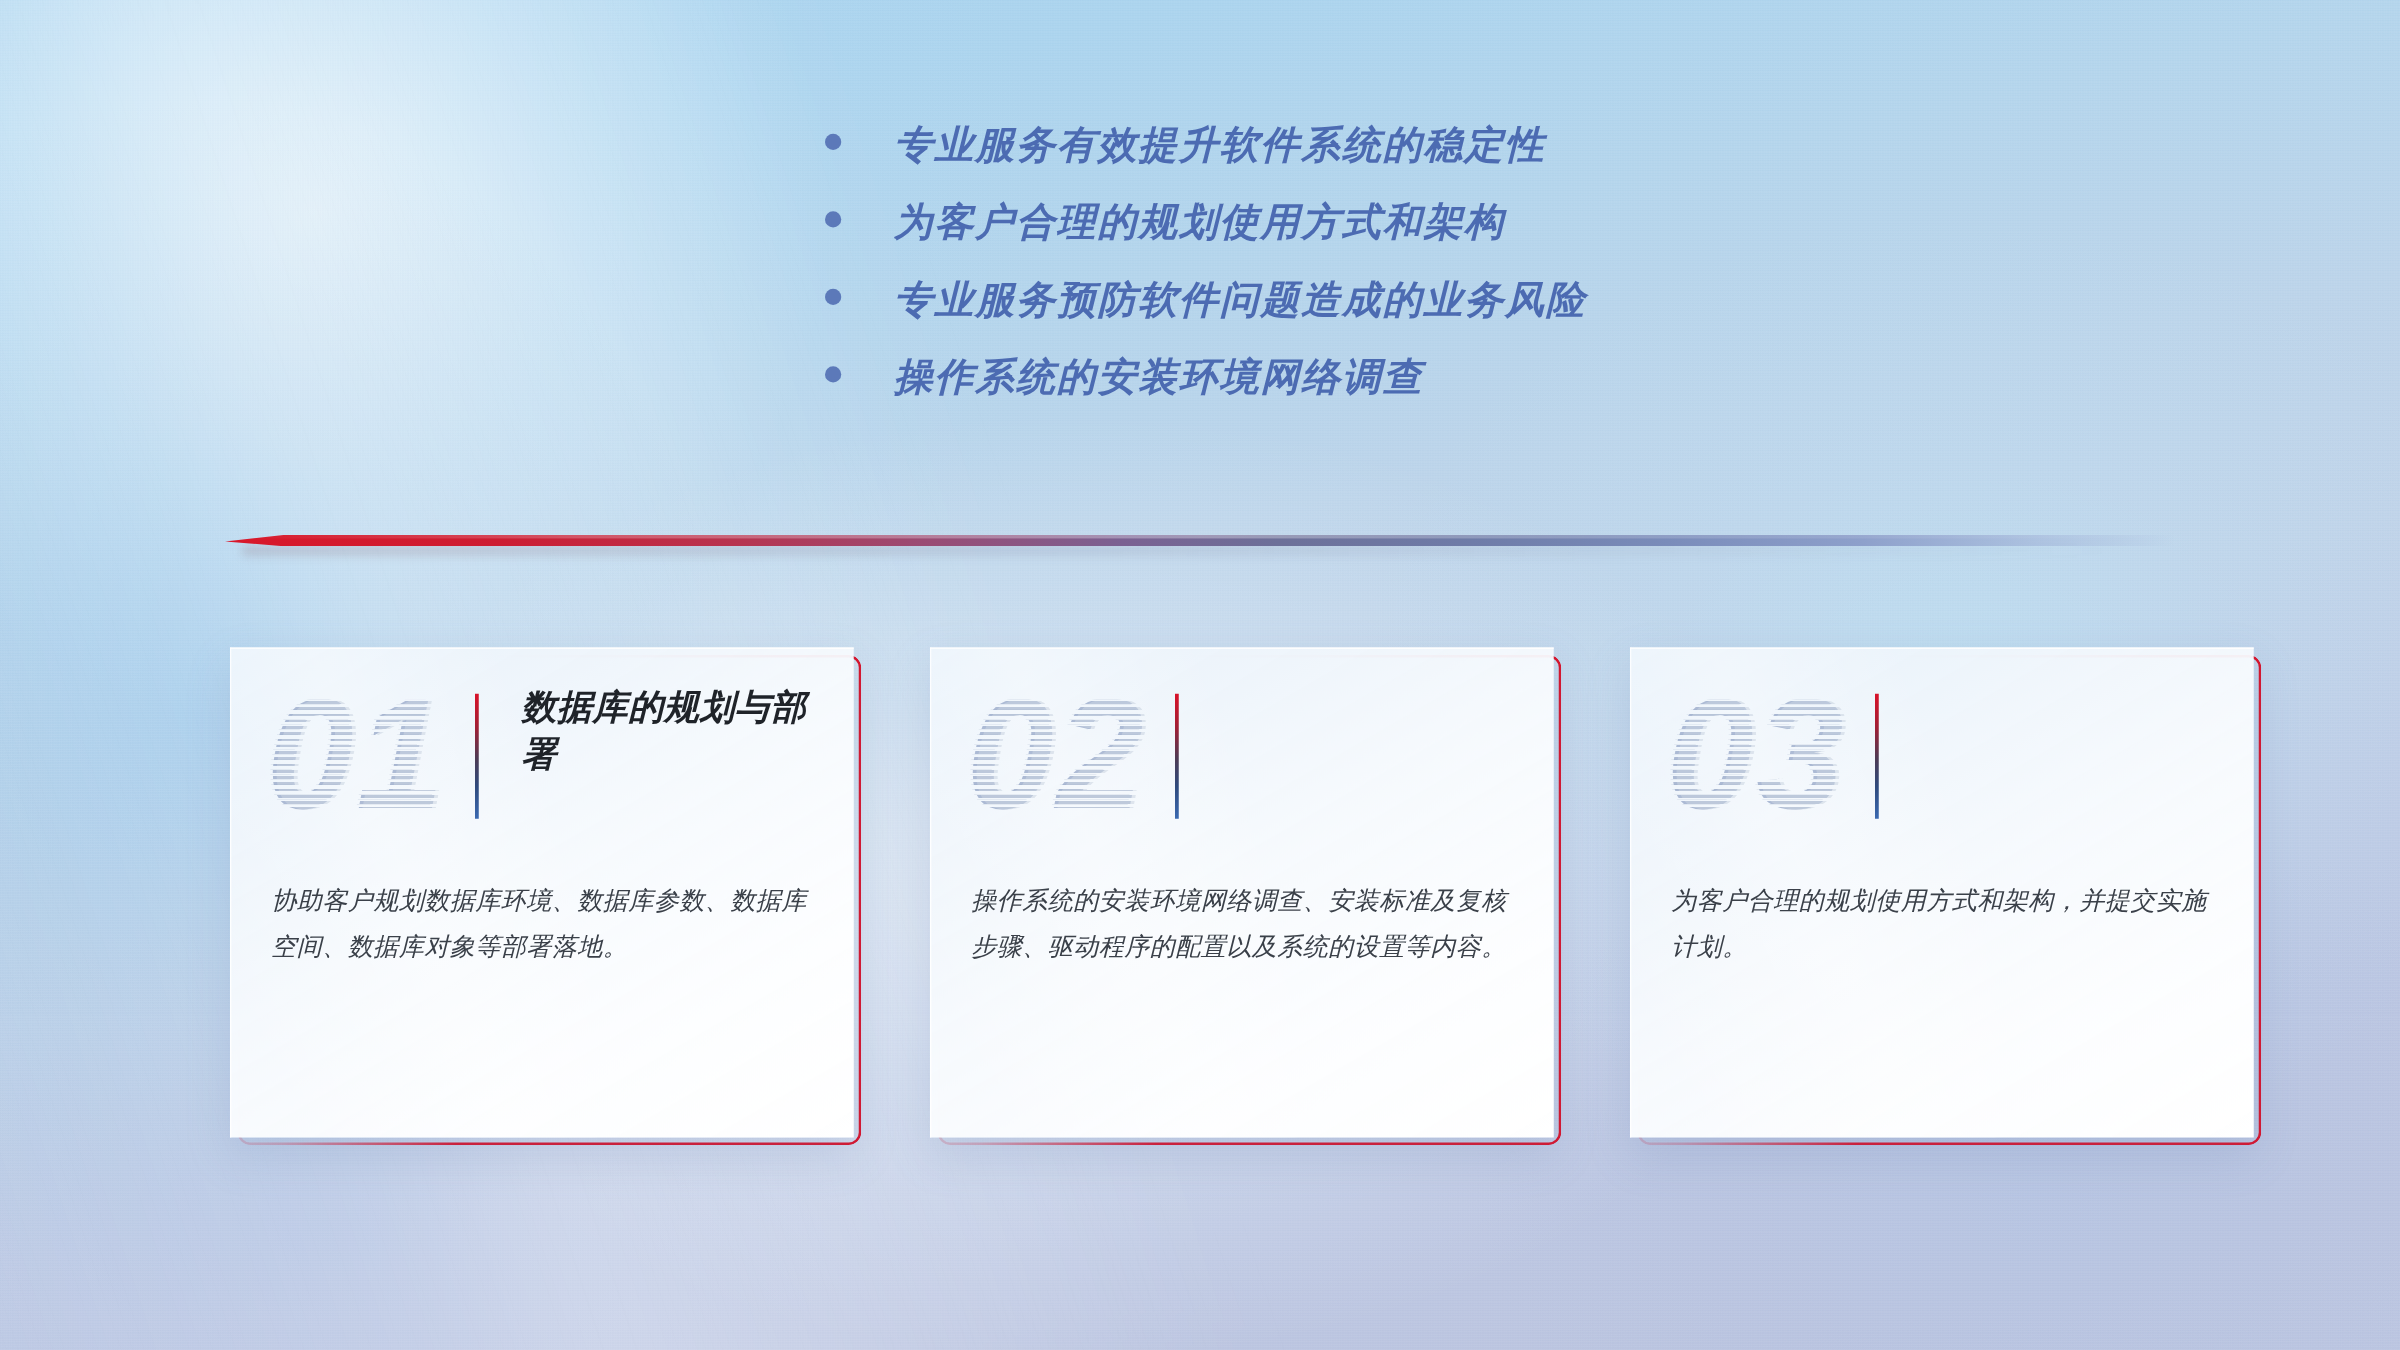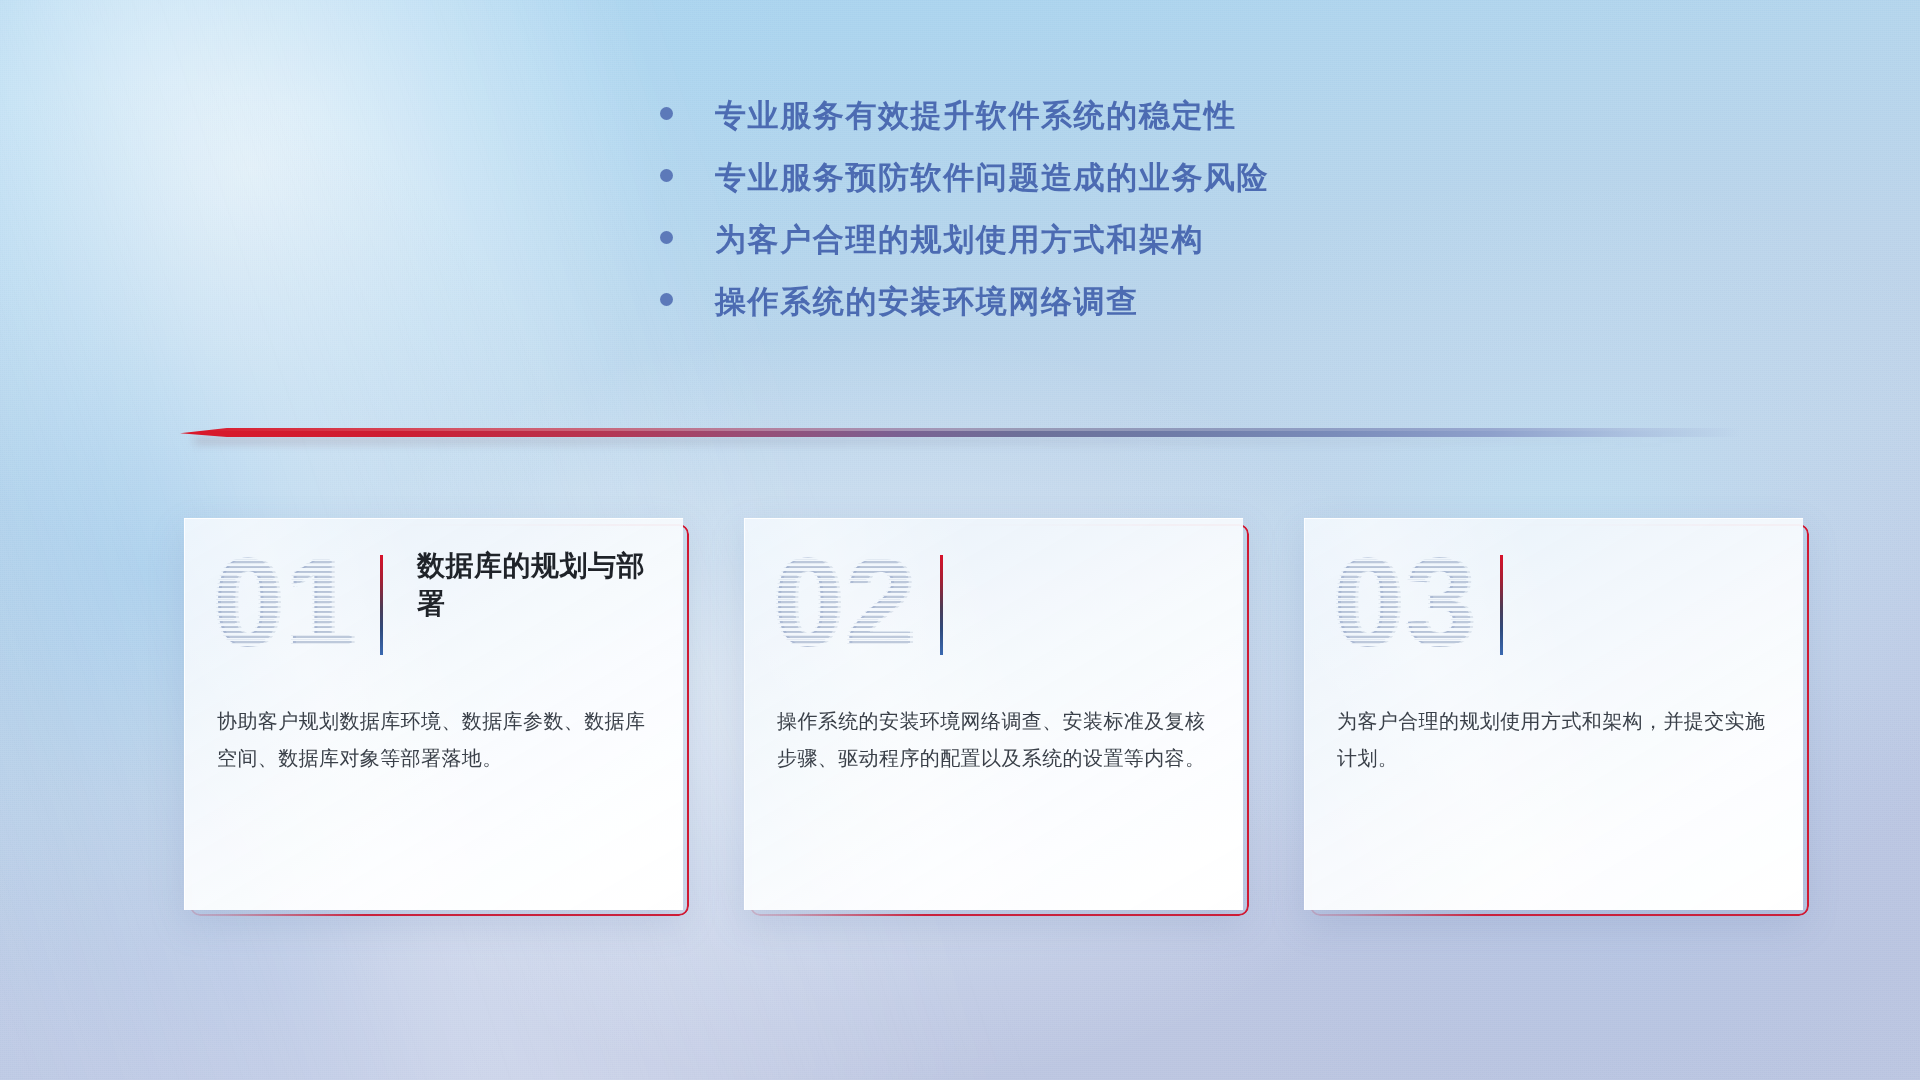--- a/index.html
+++ b/index.html
@@ -15,20 +15,21 @@
     background: #b6cbe8;
   }
 
   
   #slide {
     position: absolute;
     inset: 0;
     width: 1920px;
     height: 1080px;
     overflow: hidden;
+    font-style: italic;
   }
   .bg-base {
     position: absolute;
     inset: 0;
     background:
       linear-gradient(168deg,
         #a6d2ee 0%,
         #abd4ee 14%,
         #b4d5ec 28%,
         #bcd4ea 42%,
@@ -365,26 +366,26 @@
 
   <div id="bullets">
 
     <div class="bullet-row">
       <span class="bullet-dot"></span>
       <span class="bullet-text">专业服务有效提升软件系统的稳定性</span>
     </div>
 
     <div class="bullet-row">
       <span class="bullet-dot"></span>
-      <span class="bullet-text">专业服务预防软件问题造成的业务风险</span>
+      <span class="bullet-text">为客户合理的规划使用方式和架构</span>
     </div>
 
     <div class="bullet-row">
       <span class="bullet-dot"></span>
-      <span class="bullet-text">为客户合理的规划使用方式和架构</span>
+      <span class="bullet-text">专业服务预防软件问题造成的业务风险</span>
     </div>
 
     <div class="bullet-row">
       <span class="bullet-dot"></span>
       <span class="bullet-text">操作系统的安装环境网络调查</span>
     </div>
 
   </div>
 
   <div id="divider-wrap">

